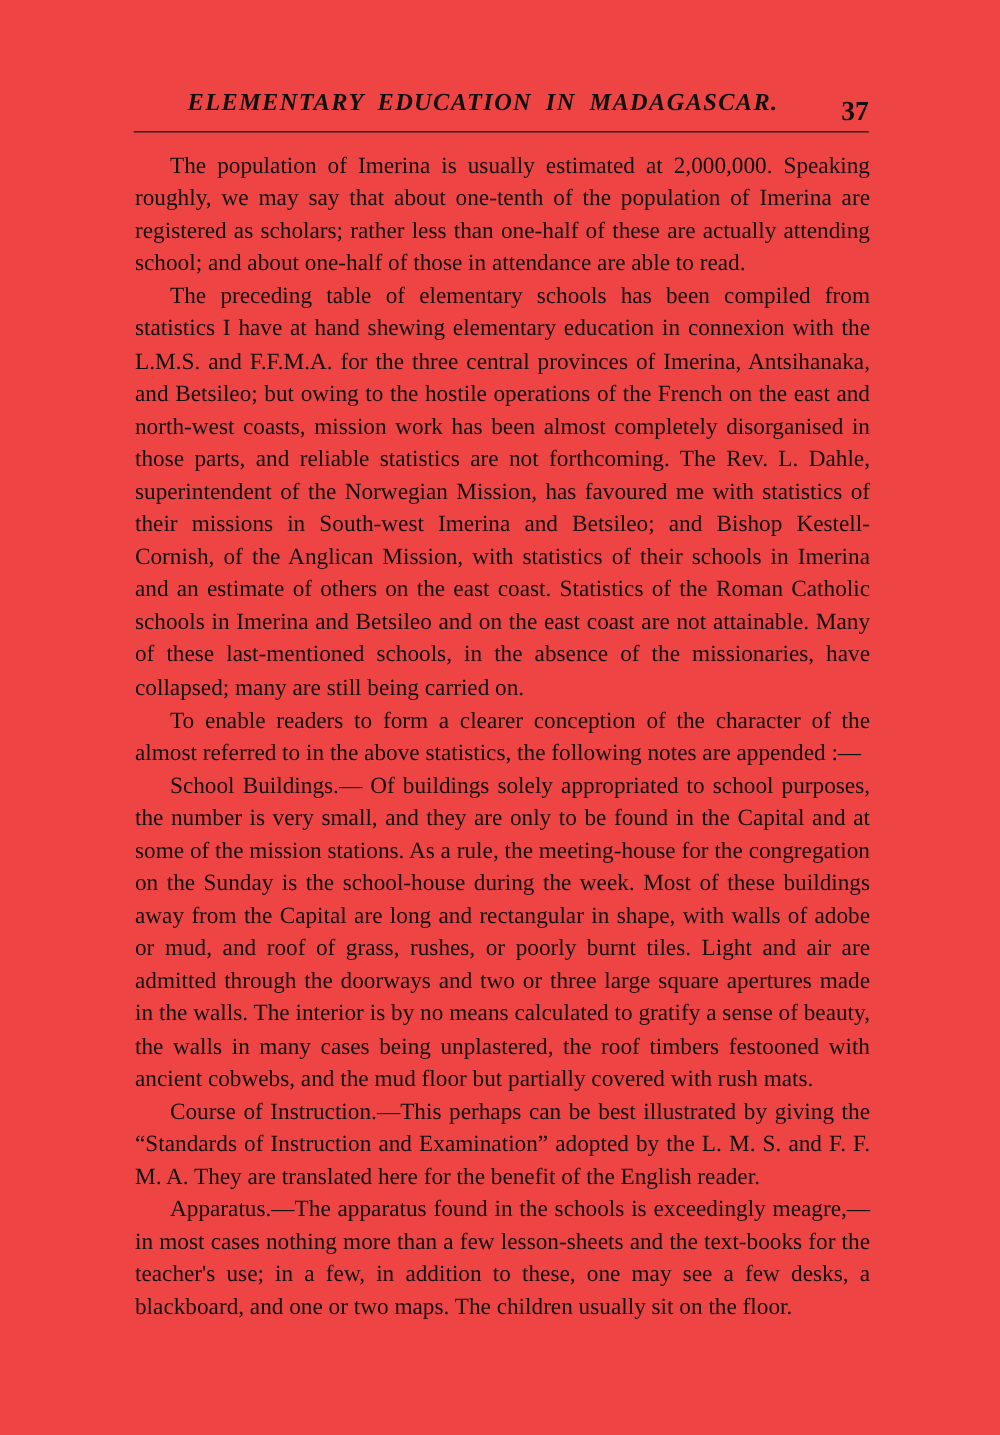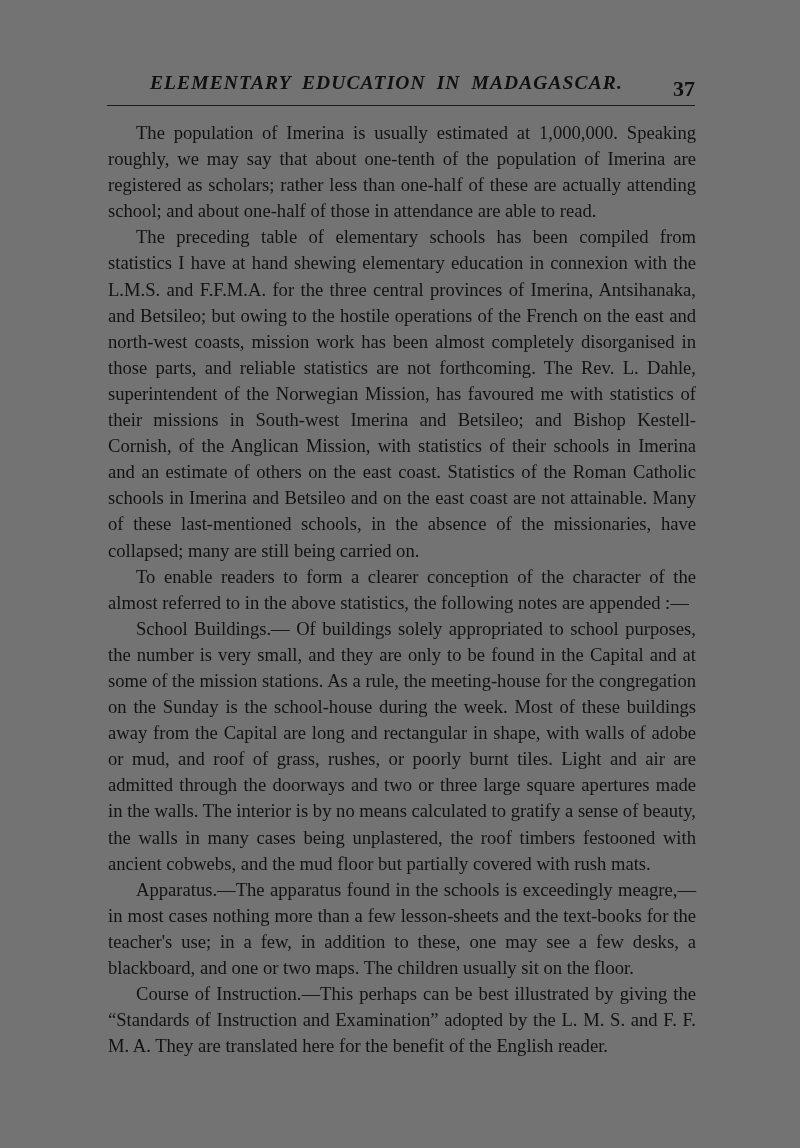--- a/index.html
+++ b/index.html
@@ -14,21 +14,21 @@
     color: #131313;
     position: relative;
     overflow: hidden;
   }
   .page {
     position: absolute;
     left: 0;
     top: 0;
     width: 800px;
     height: 1148px;
-    background: #737373;
+    background: #ef4444;
   }
   .header {
     position: absolute;
     left: 110px;
     top: 72px;
     width: 585px;
     height: 34px;
   }
   .running-head {
     position: absolute;
@@ -84,21 +84,21 @@
 <div class="page">
 
   <div class="header">
     <div class="running-head">ELEMENTARY  EDUCATION  IN  MADAGASCAR.</div>
     <div class="folio">37</div>
   </div>
 
   <div class="rule"></div>
 
   <div class="body-text">
-    <p>The population of Imerina is usually estimated at 1,000,000. Speaking roughly, we may say that about one-tenth of the population of Imerina are registered as scholars; rather less than one-half of these are actually attending school; and about one-half of those in attendance are able to read.</p>
+    <p>The population of Imerina is usually estimated at 2,000,000. Speaking roughly, we may say that about one-tenth of the population of Imerina are registered as scholars; rather less than one-half of these are actually attending school; and about one-half of those in attendance are able to read.</p>
     <p>The preceding table of elementary schools has been compiled from statistics I have at hand shewing elementary education in connexion with the L.M.S. and F.F.M.A. for the three central provinces of Imerina, Antsihanaka, and Betsileo; but owing to the hostile operations of the French on the east and north-west coasts, mission work has been almost completely disorganised in those parts, and reliable statistics are not forthcoming.   The Rev. L. Dahle, superintendent of the Norwegian Mission, has favoured me with statistics of their missions in South-west Imerina and Betsileo; and Bishop Kestell-Cornish, of the Anglican Mission, with statistics of their schools in Imerina and an estimate of others on the east coast.   Statistics of the Roman Catholic schools in Imerina and Betsileo and on the east coast are not attainable. Many of these last-mentioned schools, in the absence of the missionaries, have collapsed; many are still being carried on.</p>
     <p>To enable readers to form a clearer conception of the character of the almost referred to in the above statistics, the following notes are appended :—</p>
     <p><span class="lead-italic">School Buildings.</span><span>— Of buildings solely appropriated to school purposes, the number is very small, and they are only to be found in the Capital and at some of the mission stations. As a rule, the meeting-house for the congregation on the Sunday is the school-house during the week.   Most of these buildings away from the Capital are long and rectangular in shape, with walls of adobe or mud, and roof of grass, rushes, or poorly burnt tiles.  Light and air are admitted through the doorways and two or three large square apertures made in the walls. The interior is by no means calculated to gratify a sense of beauty, the walls in many cases being unplastered, the roof timbers festooned with ancient cobwebs, and the mud floor but partially covered with rush mats.</span></p>
+    <p><span class="lead-italic">Course of Instruction.</span><span>—This perhaps can be best illustrated by giving the “Standards of Instruction and Examination” adopted by the L. M. S. and F. F. M. A. They are translated here for the benefit of the English reader.</span></p>
     <p><span class="lead-italic">Apparatus.</span><span>—The apparatus found in the schools is exceedingly meagre,—in most cases nothing more than a few lesson-sheets and the text-books for the teacher's use; in a few, in addition to these, one may see a few desks, a blackboard, and one or two maps.   The children usually sit on the floor.</span></p>
-    <p><span class="lead-italic">Course of Instruction.</span><span>—This perhaps can be best illustrated by giving the “Standards of Instruction and Examination” adopted by the L. M. S. and F. F. M. A. They are translated here for the benefit of the English reader.</span></p>
   </div>
 
 </div>
 
 </body></html>

